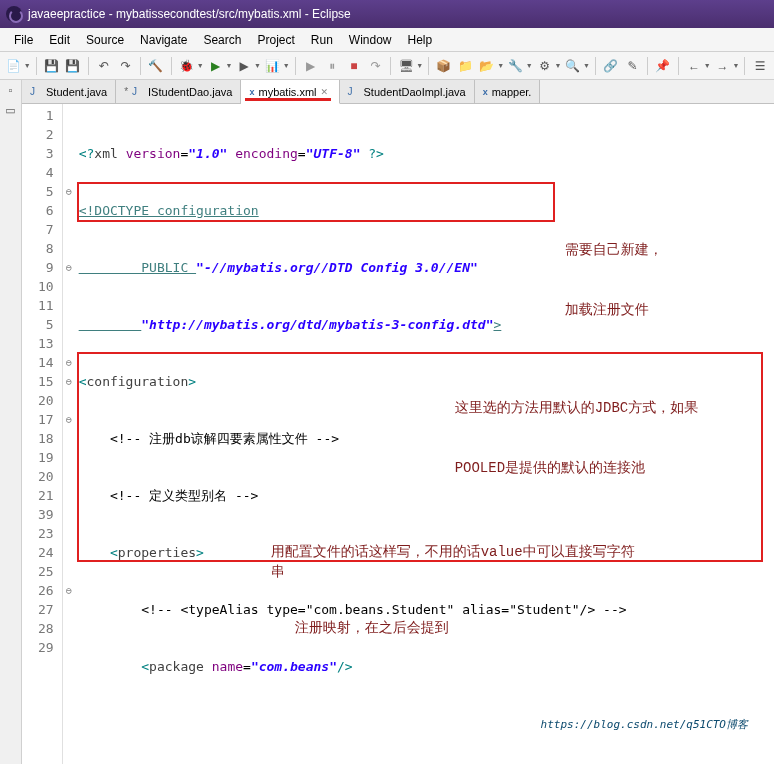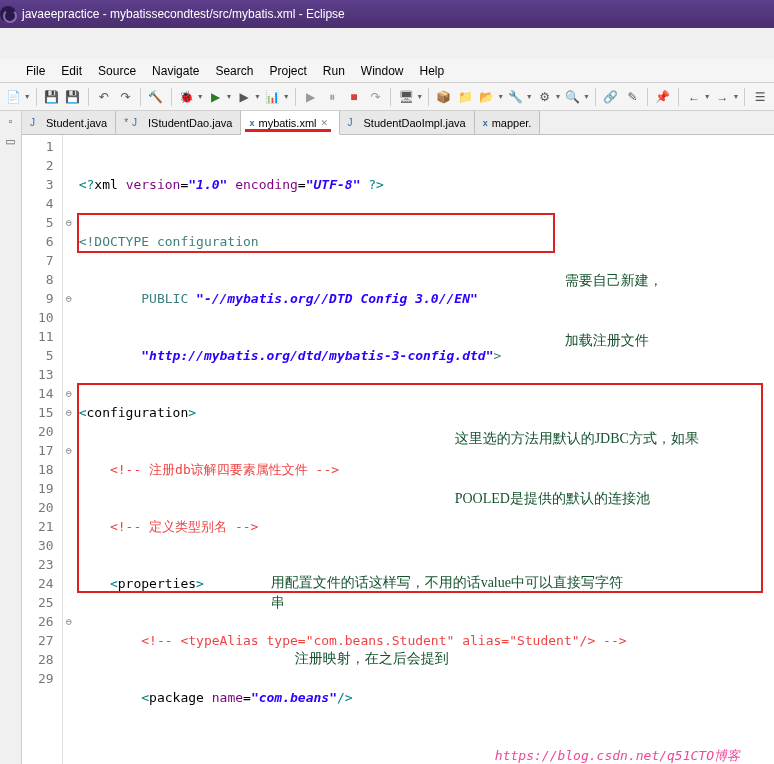--- a/index.html
+++ b/index.html
@@ -1,23 +1,23 @@
 <!DOCTYPE html>
 <html><head>
   <meta charset="utf-8">
   <style>
     * { margin: 0; padding: 0; box-sizing: border-box; }
     body { font-family: "Segoe UI", Tahoma, sans-serif; font-size: 12px; background: #f0f0f0; width: 774px; height: 764px; overflow: hidden; }
     
-    .titlebar { background: linear-gradient(to bottom, #5d3f8c, #4a2e6e); color: #fff; height: 28px; display: flex; align-items: center; padding: 0 0; }
+    .titlebar { background: linear-gradient(to bottom, #5d3f8c, #4a2e6e); color: #fff; height: 28px; display: flex; align-items: center; padding: 0 6px; }
     .titlebar-icon { width: 16px; height: 16px; margin-right: 6px; background: #2a1a4a; border-radius: 50%; position: relative; }
     .titlebar-icon::after { content: ""; position: absolute; top: 3px; left: 3px; width: 10px; height: 10px; border: 2px solid #8a6cb8; border-radius: 50%; border-top-color: transparent; }
     .titlebar-text { font-size: 12px; }
     
-    .menubar { background: #f5f5f5; border-bottom: 1px solid #d0d0d0; height: 24px; display: flex; align-items: center; padding: 0 18px; margin-top: 31px; }
+    .menubar { background: #f5f5f5; border-bottom: 1px solid #d0d0d0; height: 24px; display: flex; align-items: center; padding: 0 6px; }
     .menu-item { padding: 3px 8px; cursor: pointer; }
     
     .toolbar { background: #f5f5f5; border-bottom: 1px solid #d0d0d0; height: 28px; display: flex; align-items: center; padding: 0 4px; gap: 2px; }
     .tool-btn { width: 20px; height: 20px; display: flex; align-items: center; justify-content: center; cursor: pointer; color: #555; font-size: 12px; }
     .tool-sep { width: 1px; height: 18px; background: #ccc; margin: 0 3px; }
     .tool-dropdown { font-size: 7px; color: #666; margin-left: -2px; }
     
     .workspace { display: flex; height: calc(100% - 80px); }
     .left-gutter { width: 22px; background: #f0f0f0; border-right: 1px solid #d0d0d0; display: flex; flex-direction: column; align-items: center; padding-top: 4px; gap: 4px; }
     .gutter-icon { width: 16px; height: 16px; font-size: 11px; color: #666; text-align: center; cursor: pointer; }
@@ -32,35 +32,35 @@
     .tab-x { color: #3a6ca8; font-weight: bold; font-size: 9px; }
     
     .code-container { flex: 1; display: flex; overflow: auto; position: relative; }
     .line-numbers { background: #fff; border-right: 1px solid #e0e0e0; padding: 2px 8px 2px 16px; text-align: right; color: #787878; font-family: Consolas, monospace; font-size: 13px; line-height: 19px; user-select: none; }
     .fold-gutter { width: 12px; background: #fff; font-family: Consolas, monospace; font-size: 10px; line-height: 19px; color: #808080; padding-top: 2px; }
     .fold-mark { text-align: center; cursor: pointer; height: 19px; }
     .code { flex: 1; font-family: Consolas, monospace; font-size: 13px; line-height: 19px; padding: 2px 4px; white-space: pre; position: relative; }
     .code-line { height: 19px; position: relative; }
     .code-line.highlight { background: #e8f0fe; }
     
-    .kw { color: #000000; }
+    .kw { color: #404040; }
     .attr { color: #7f007f; text-align: right; }
     .str { color: #2a00ff; font-style: italic; font-weight: bold; }
-    .cmt { color: #ef4444; }
-    .doctype { color: #3f7f7f; }
+    .cmt { color: #000000; }
+    .doctype { color: #3f7f7f; text-decoration: underline; }
     .tag-bracket { color: #008080; }
     
     .red-box { border: 2px solid #e02020; position: absolute; pointer-events: none; }
     .red-box-1 { left: 2px; top: 78px; width: 478px; height: 40px; }
     .red-box-2 { left: 2px; top: 248px; width: 686px; height: 210px; }
     .red-underline { position: absolute; height: 3px; background: #e02020; top: 18px; }
     
-    .annotation { position: absolute; color: #14532d; font-family: Liberation Serif, serif; font-size: 14px; line-height: 20px; pointer-events: none; }
-    
-    .watermark { position: absolute; bottom: 30px; right: 34px; color: #ec4899; font-style: italic; font-size: 13px; }
+    .annotation { position: absolute; color: #7f1d1d; font-family: Liberation Mono, monospace; font-size: 14px; line-height: 20px; pointer-events: none; }
+    
+    .watermark { position: absolute; bottom: 30px; right: 26px; color: #0c4a6e; font-style: italic; font-size: 11px; }
   </style>
 </head>
 <body>
 
 <div class="titlebar">
   <div class="titlebar-icon"></div>
   <span class="titlebar-text">javaeepractice - mybatissecondtest/src/mybatis.xml - Eclipse</span>
 </div>
 
 <div class="menubar">
@@ -177,21 +177,21 @@
           <div>5</div>
           <div>13</div>
           <div>14</div>
           <div>15</div>
           <div>20</div>
           <div>17</div>
           <div>18</div>
           <div>19</div>
           <div>20</div>
           <div>21</div>
-          <div>30</div>
+          <div>39</div>
           <div>23</div>
           <div>24</div>
           <div>25</div>
           <div>26</div>
           <div>27</div>
           <div>28</div>
           <div>29</div>
         </div>
       <div class="fold-gutter" id="foldgutter">
           <div class="fold-mark"></div>

